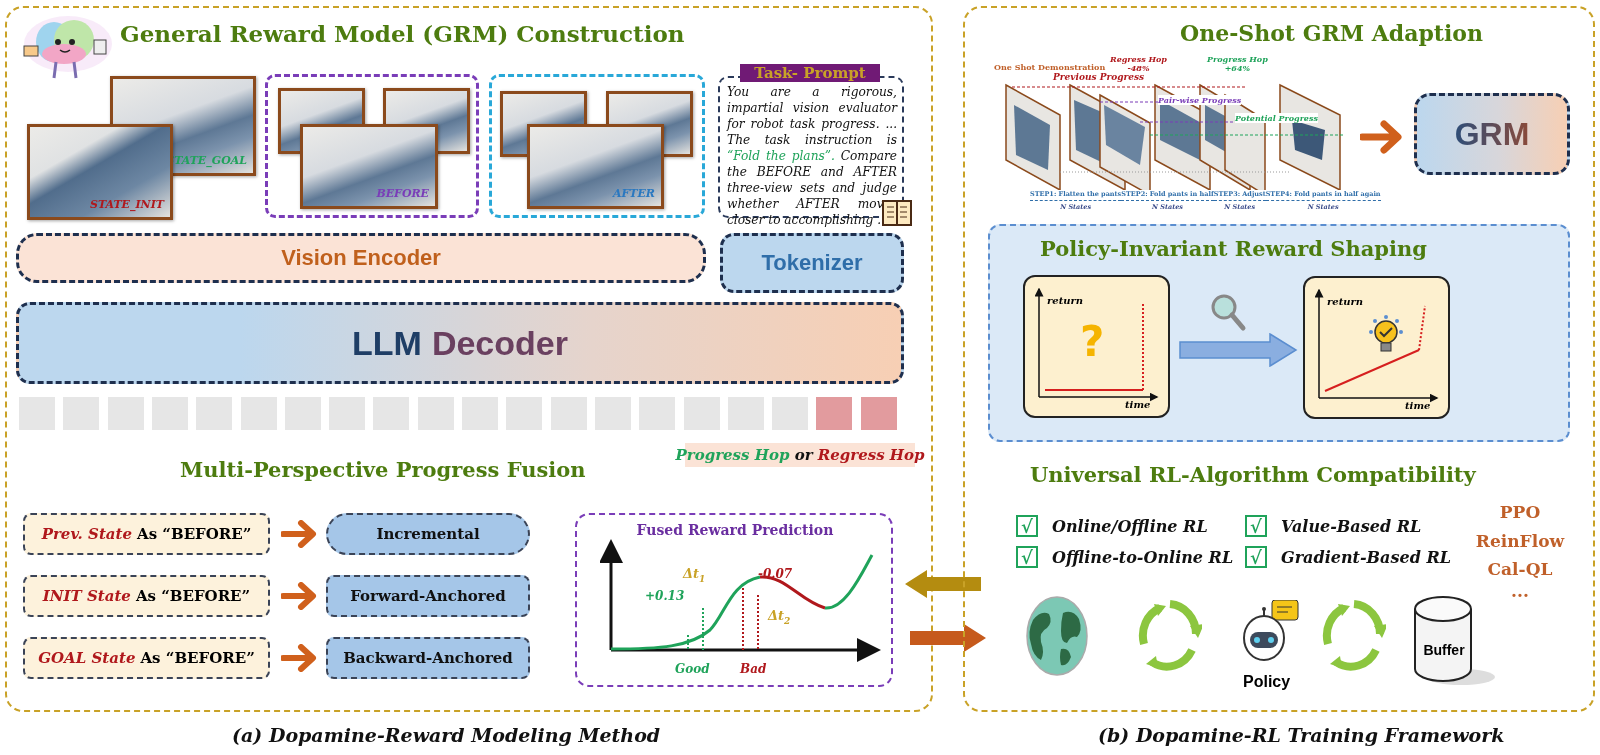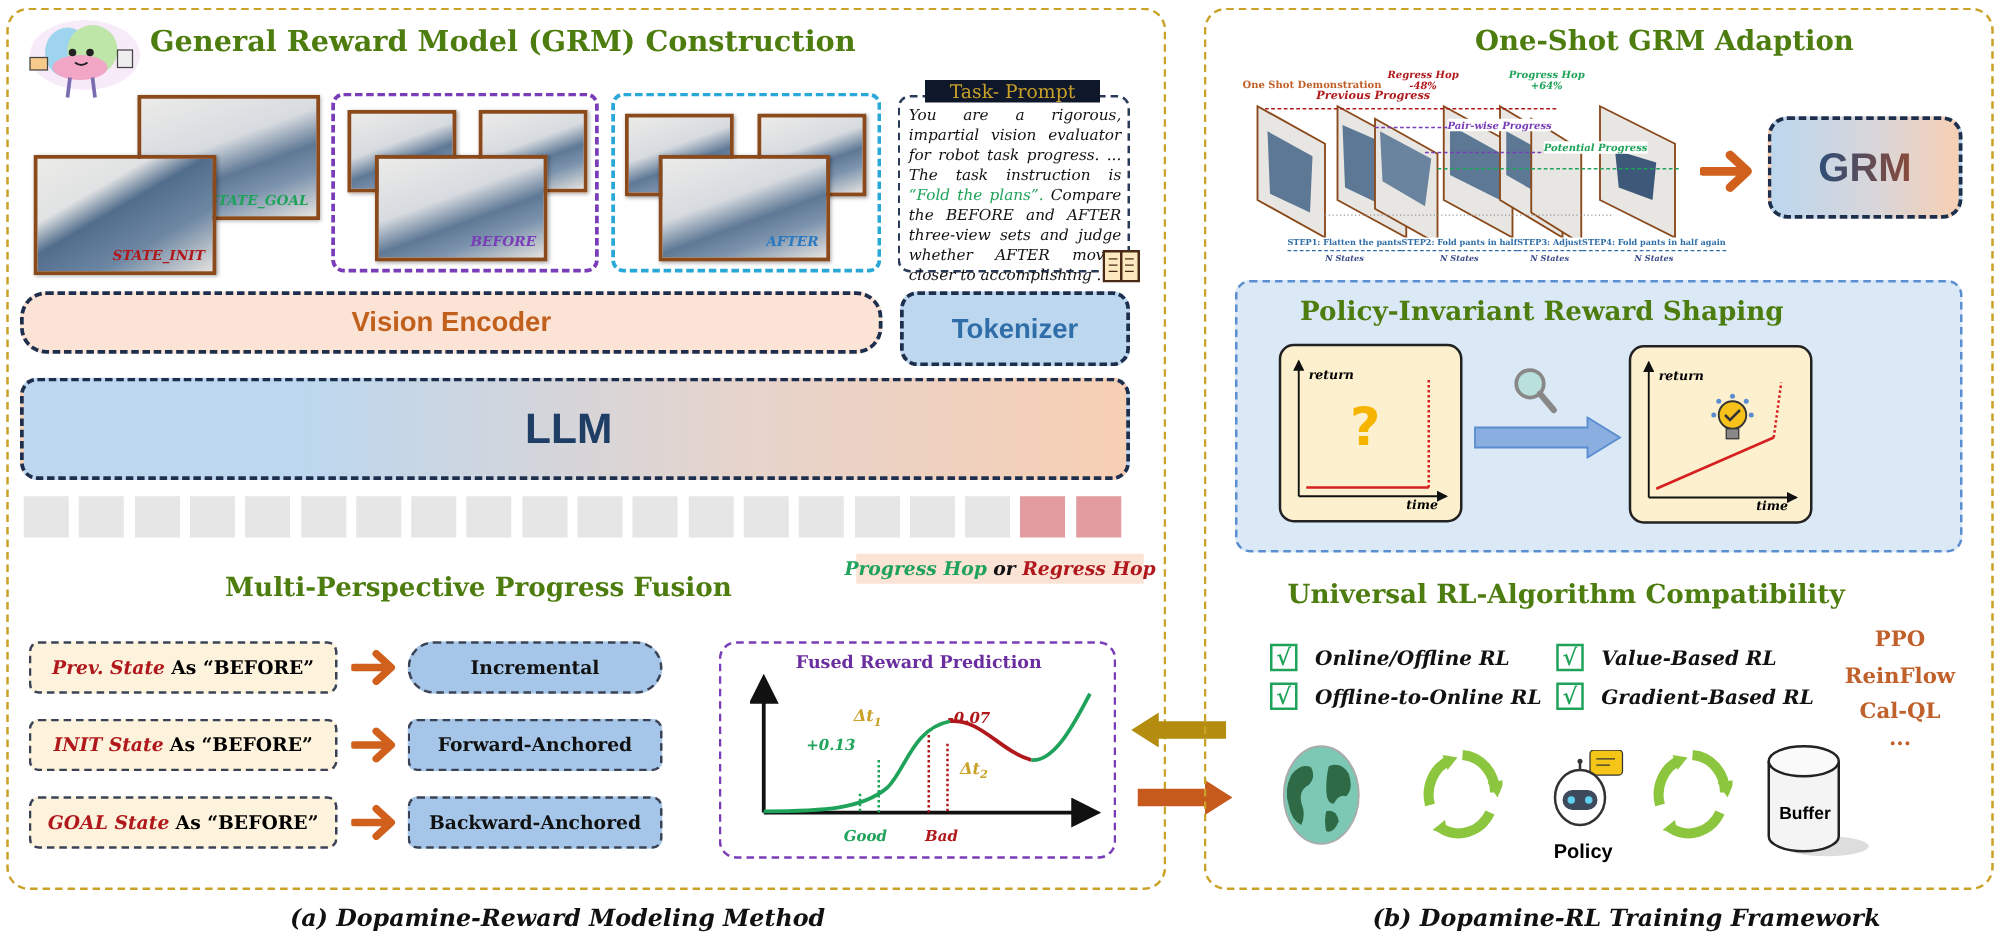--- a/index.html
+++ b/index.html
@@ -62,21 +62,21 @@
 </div>
 
 <div class="dashed-box" style="left:489px; top:74px; width:216px; height:144px; border:3px dashed #29a8d8;"></div>
 <div class="photo" style="left:500px; top:91px; width:87px; height:66px;"></div>
 <div class="photo" style="left:606px; top:91px; width:87px; height:66px;"></div>
 <div class="photo" style="left:527px; top:124px; width:137px; height:85px;">
   <span class="lbl" style="color:#2a78c0;">AFTER</span>
 </div>
 
 <div class="dashed-box" style="left:718px; top:76px; width:186px; height:142px; border:2px dashed #2a3a5a;"></div>
-<div class="abs" style="left:740px; top:64px; width:140px; text-align:center; background:#0f172a; color:#c9a227; font-weight:normal; font-size:15px;">Task- Prompt</div>
+<div class="abs" style="left:740px; top:64px; width:140px; text-align:center; background:#701a75; color:#c9a227; font-weight:bold; font-size:15px;">Task- Prompt</div>
 <div class="abs" style="left:727px; top:84px; width:170px; font-style:italic; font-size:12.2px; line-height:16px; text-align:justify; color:#111;">
   <span>You are a rigorous, impartial vision evaluator for robot task progress. ... The task instruction is </span><span style="color:#1fa35a;">“Fold the plans”.</span><span> Compare the BEFORE and AFTER three-view sets and judge whether AFTER moves closer to accomplishing ...</span>
 </div>
 <svg class="abs" style="left:882px; top:200px;" width="30" height="26" viewBox="0 0 30 26">
   <rect x="1" y="1" width="28" height="24" fill="#fde9c0" stroke="#4a2a14" stroke-width="2"></rect>
   <line x1="15" y1="1" x2="15" y2="25" stroke="#4a2a14" stroke-width="2"></line>
   <line x1="5" y1="7" x2="12" y2="7" stroke="#4a2a14"></line>
     <line x1="5" y1="12" x2="12" y2="12" stroke="#4a2a14"></line>
     <line x1="5" y1="17" x2="12" y2="17" stroke="#4a2a14"></line>
   <line x1="18" y1="7" x2="25" y2="7" stroke="#4a2a14"></line>
@@ -85,20 +85,21 @@
 </svg>
 
 <div class="enc" style="left:16px; top:233px; width:690px; height:50px; background:#fbe3d6; color:#c0601c; font-size:22px;border-radius:21px;">
   <span>Vision Encoder</span>
 </div>
 <div class="enc" style="left:720px; top:233px; width:184px; height:60px; background:#bcd7ee; color:#2f6ea9; font-size:22px;">
   <span>Tokenizer</span>
 </div>
 <div class="enc" style="left:16px; top:302px; width:888px; height:82px; background:linear-gradient(90deg,#bcd7ee 0%,#bcd7ee 25%,#e6d4cc 65%,#f7cfb4 100%); font-size:34px;">
   <span style="color:#1f3e66; margin-right:10px;">LLM</span>
+    <span style="color:#6a4060;">Decoder</span>
 </div>
 
 <div id="token-row">
     <div class="token" style="left: 19px;"></div>
     <div class="token" style="left: 63.3px;"></div>
     <div class="token" style="left: 107.6px;"></div>
     <div class="token" style="left: 151.9px;"></div>
     <div class="token" style="left: 196.2px;"></div>
     <div class="token" style="left: 240.5px;"></div>
     <div class="token" style="left: 284.8px;"></div>

